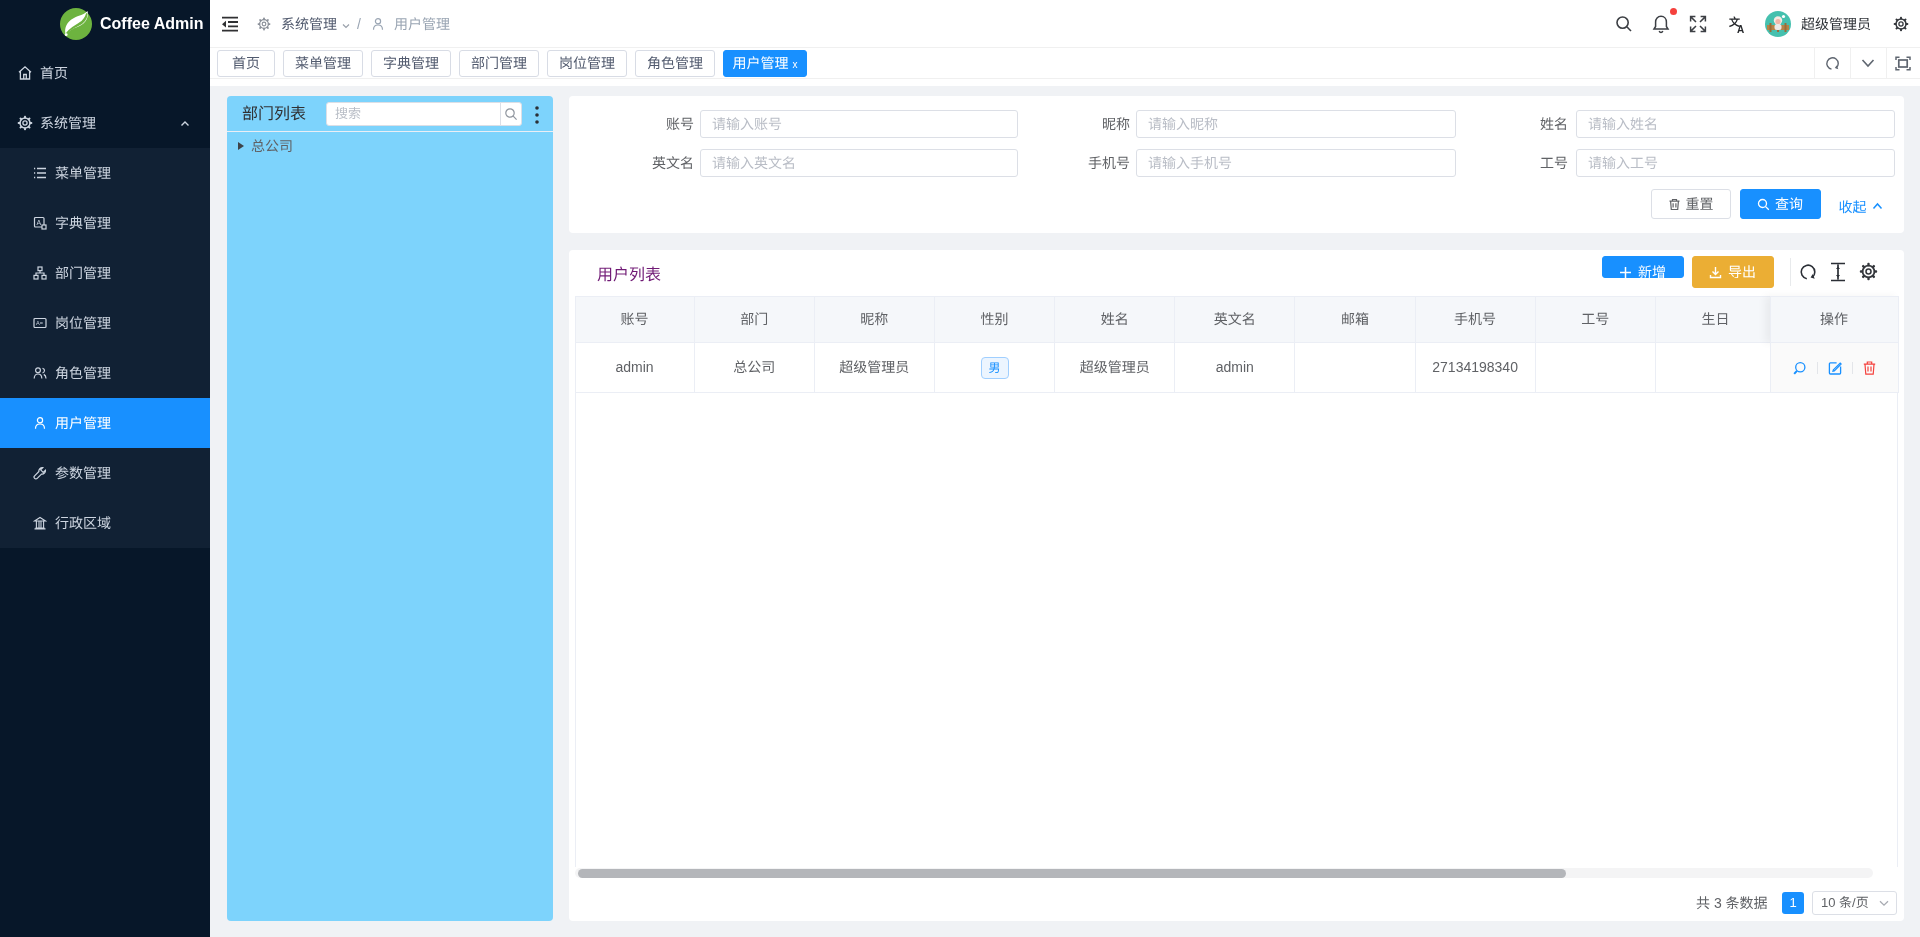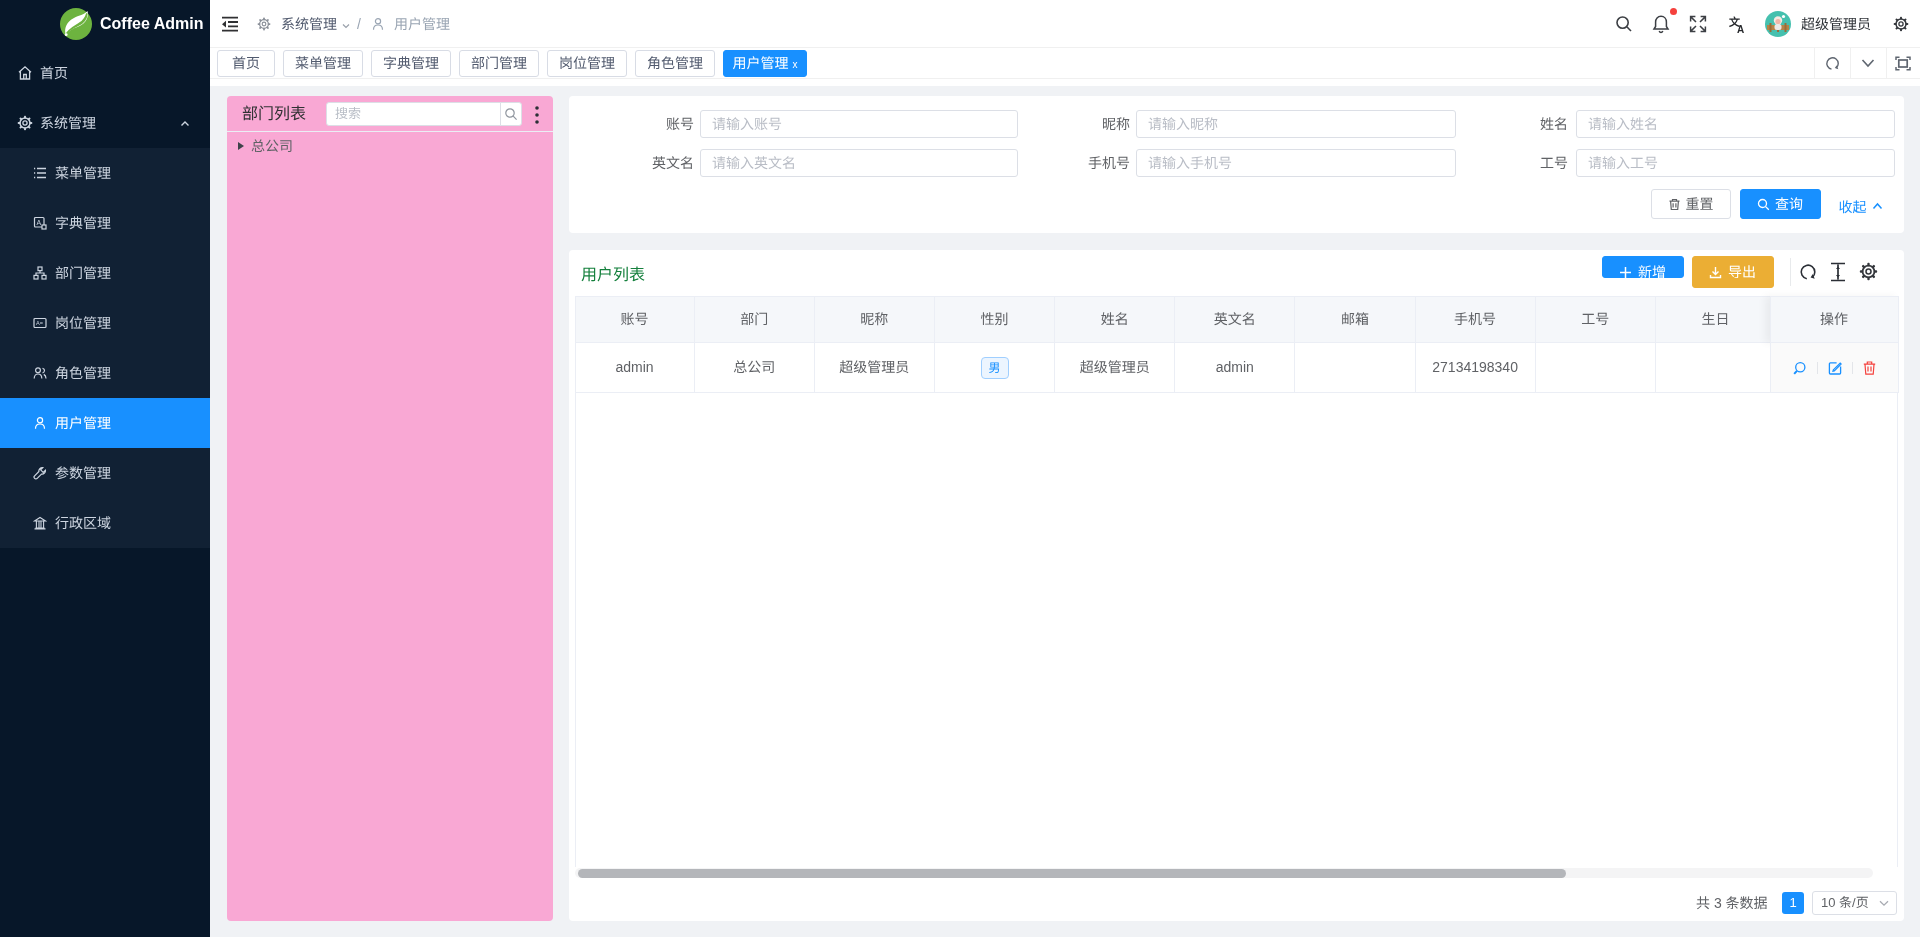--- a/index.html
+++ b/index.html
@@ -32,21 +32,21 @@
 #tabsbar { position:absolute; left:210px; top:48px; width:1710px; height:38px; background:#fff; }
 #tabsline { position:absolute; left:0; top:0; width:1710px; height:31px; border-bottom:1px solid #f0f0f0; }
 .tab { position:absolute; top:2px; height:27px; line-height:25px; border:1px solid #d8dce5; border-radius:3px; background:#fff; color:#515a6e; font-size:14px; text-align:center; }
 .tab.act { background:#1890ff; border-color:#1890ff; color:#fff; }
 .tbox { position:absolute; top:0; height:31px; border-left:1px solid #f0f0f0; }
 
 
 #content { position:absolute; left:210px; top:86px; width:1710px; height:851px; background:#f0f2f5; }
 
 
-#lpanel { position:absolute; left:17px; top:10px; width:326px; height:825px; background:#f9a8d4; border-radius:4px; }
+#lpanel { position:absolute; left:17px; top:10px; width:326px; height:825px; background:#7dd3fc; border-radius:4px; }
 #lphead { position:absolute; left:0; top:0; width:326px; height:36px; border-bottom:1px solid #ebeef5; }
 #lptitle { position:absolute; left:15px; top:0; line-height:36px; font-size:16px; color:#303133; }
 .sgroup { position:absolute; left:99px; top:6px; width:196px; height:24px; }
 .sginput { position:absolute; left:0; top:0; width:175px; height:24px; border:1px solid #dcdfe6; border-radius:3px 0 0 3px; color:#b8bdc6; font-size:13px; line-height:22px; padding-left:8px; background:#fff; }
 .sgbtn { position:absolute; left:174px; top:0; width:22px; height:24px; border:1px solid #dcdfe6; border-radius:0 3px 3px 0; background:#fff; }
 #treedots { position:absolute; }
 .tnode { position:absolute; left:0; top:37px; width:326px; height:26px; }
 .tnode .tarr { position:absolute; left:10px; top:8px; }
 .tnode .ttx { position:absolute; left:24px; top:0; line-height:26px; font-size:14px; color:#606266; }
 
@@ -56,21 +56,21 @@
 .finput { position:absolute; height:28px; border:1px solid #dcdfe6; border-radius:3px; background:#fff; }
 .finput span { display:block; margin-left:11px; line-height:26px; font-size:14px; color:#b9bdc6; }
 .btn { position:absolute; height:30px; border-radius:3px; font-size:14px; text-align:center; }
 .btn-plain { border:1px solid #dcdfe6; background:#fff; color:#606266; }
 .btn-blue { background:#1890ff; color:#fff; border:1px solid #1890ff; }
 .btn-warn { background:#ebae34; color:#fff; border:1px solid #ebae34; }
 .link { color:#1890ff; font-size:14px; }
 
 
 #tcard { position:absolute; left:359px; top:164px; width:1335px; height:671px; background:#fff; border-radius:4px; }
-#ttitle { position:absolute; left:12px; top:11px; font-size:16px; color:#15803d; }
+#ttitle { position:absolute; left:28px; top:11px; font-size:16px; color:#701a75; }
 .thbar { position:absolute; top:46px; height:47px; background:#f5f7fa; border-top:1px solid #ebeef5; border-bottom:1px solid #ebeef5; border-right:1px solid #ebeef5; color:#606266; text-align:center; line-height:45px; font-size:14px; }
 .trow { position:absolute; top:93px; height:50px; background:#fff; border-right:1px solid #ebeef5; border-bottom:1px solid #ebeef5; color:#606266; text-align:center; line-height:49px; font-size:14px; }
 .tag { display:inline-block; width:28px; height:22px; line-height:20px; background:#ecf5ff; border:1px solid #a0cfff; border-radius:4px; color:#1890ff; font-size:12px; text-align:center; vertical-align:middle; }
 </style>
 </head>
 <body>
 
 <div id="sidebar">
   <div id="logo">
     <svg class="abs" style="left:20px;top:8px" width="32" height="32" viewBox="0 0 32 32">

